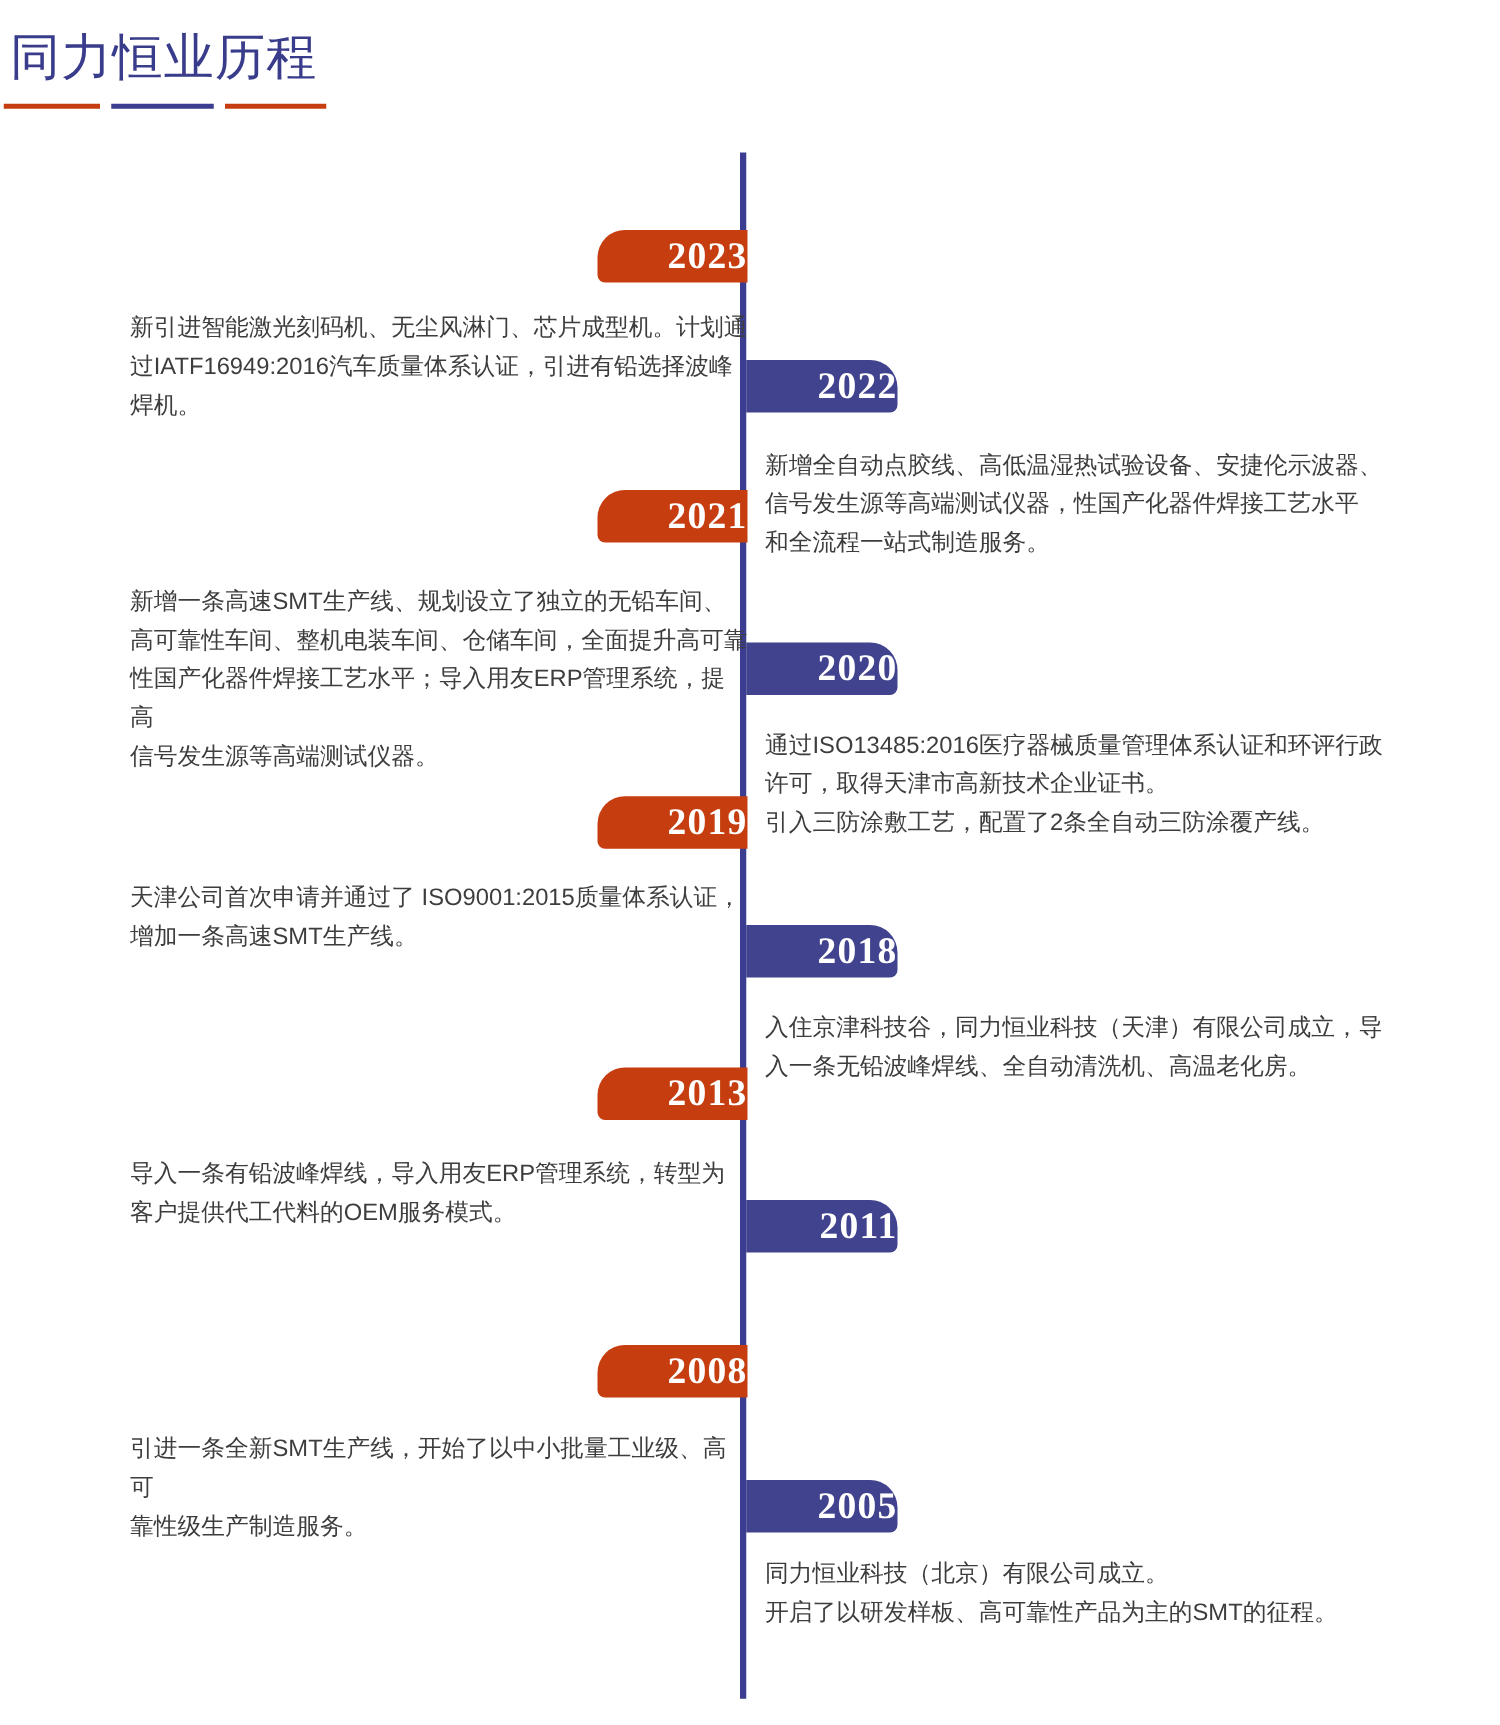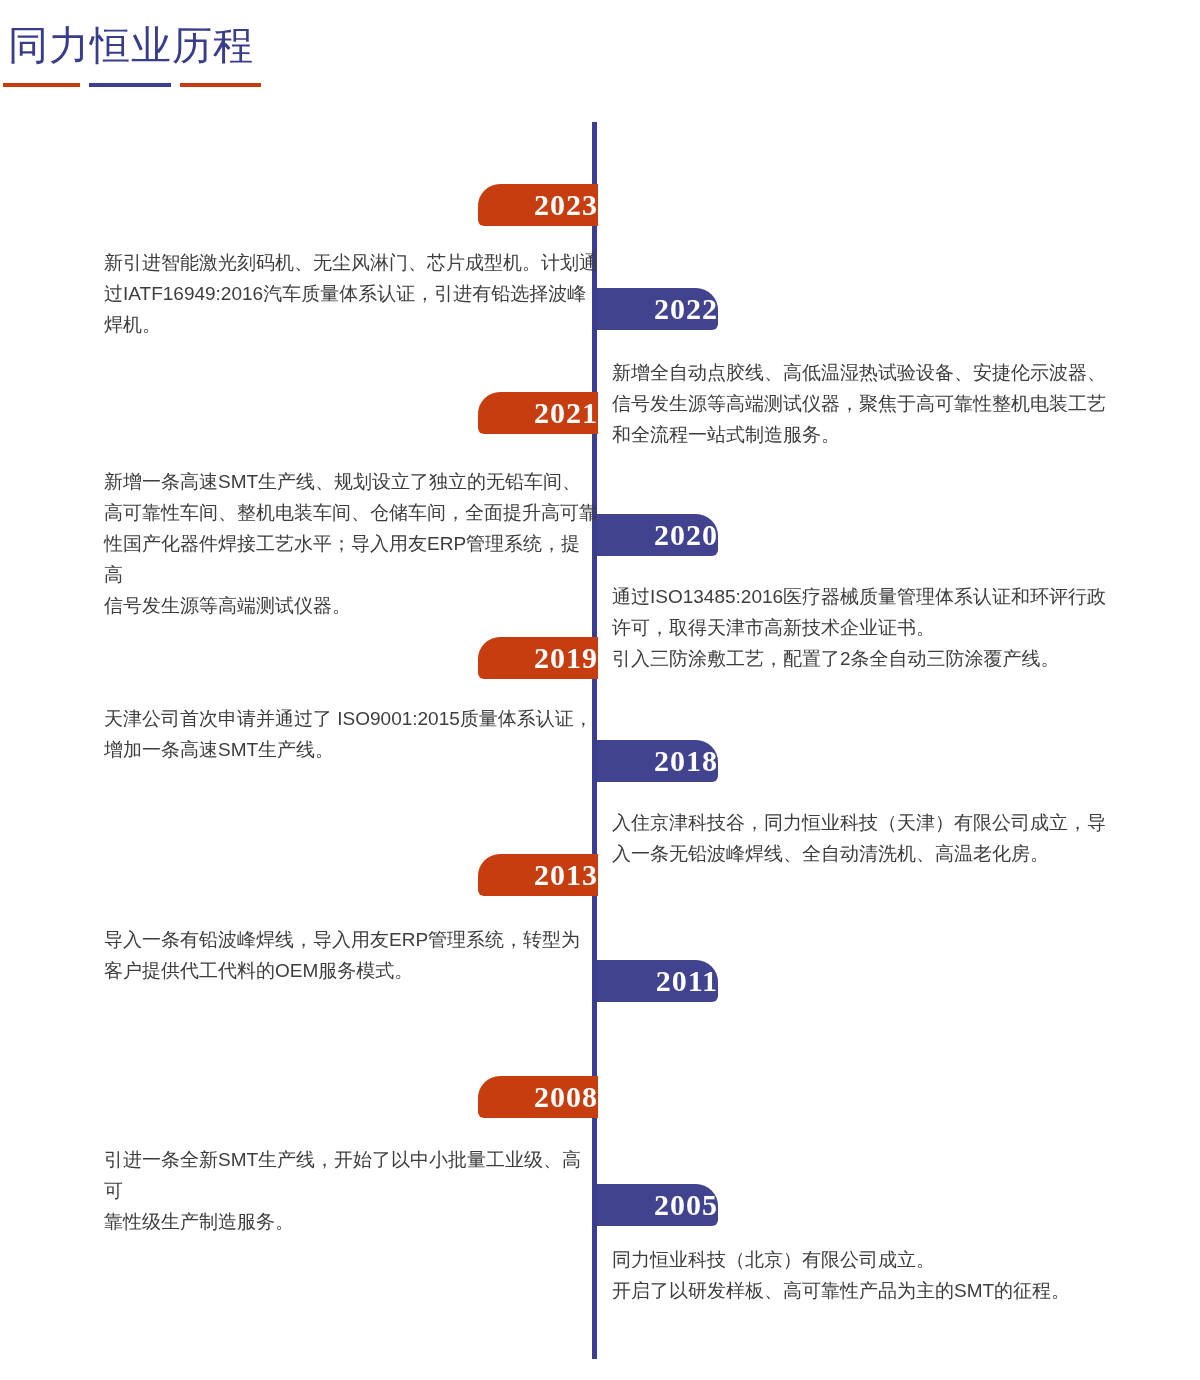--- a/index.html
+++ b/index.html
@@ -95,21 +95,21 @@
       <div>新引进智能激光刻码机、无尘风淋门、芯片成型机。计划通</div>
       <div>过IATF16949:2016汽车质量体系认证，引进有铅选择波峰</div>
       <div>焊机。</div>
     </div>
 
   <div class="badge right" style="top:288px">
     <span>2022</span>
   </div>
   <div class="entry right" style="top:357px">
       <div>新增全自动点胶线、高低温湿热试验设备、安捷伦示波器、</div>
-      <div>信号发生源等高端测试仪器，聚焦于高可靠性整机电装工艺</div>
+      <div>信号发生源等高端测试仪器，性国产化器件焊接工艺水平</div>
       <div>和全流程一站式制造服务。</div>
     </div>
 
   <div class="badge left" style="top:392px">
     <span>2021</span>
   </div>
   <div class="entry left" style="top:466px">
       <div>新增一条高速SMT生产线、规划设立了独立的无铅车间、</div>
       <div>高可靠性车间、整机电装车间、仓储车间，全面提升高可靠</div>
       <div>性国产化器件焊接工艺水平；导入用友ERP管理系统，提高</div>

